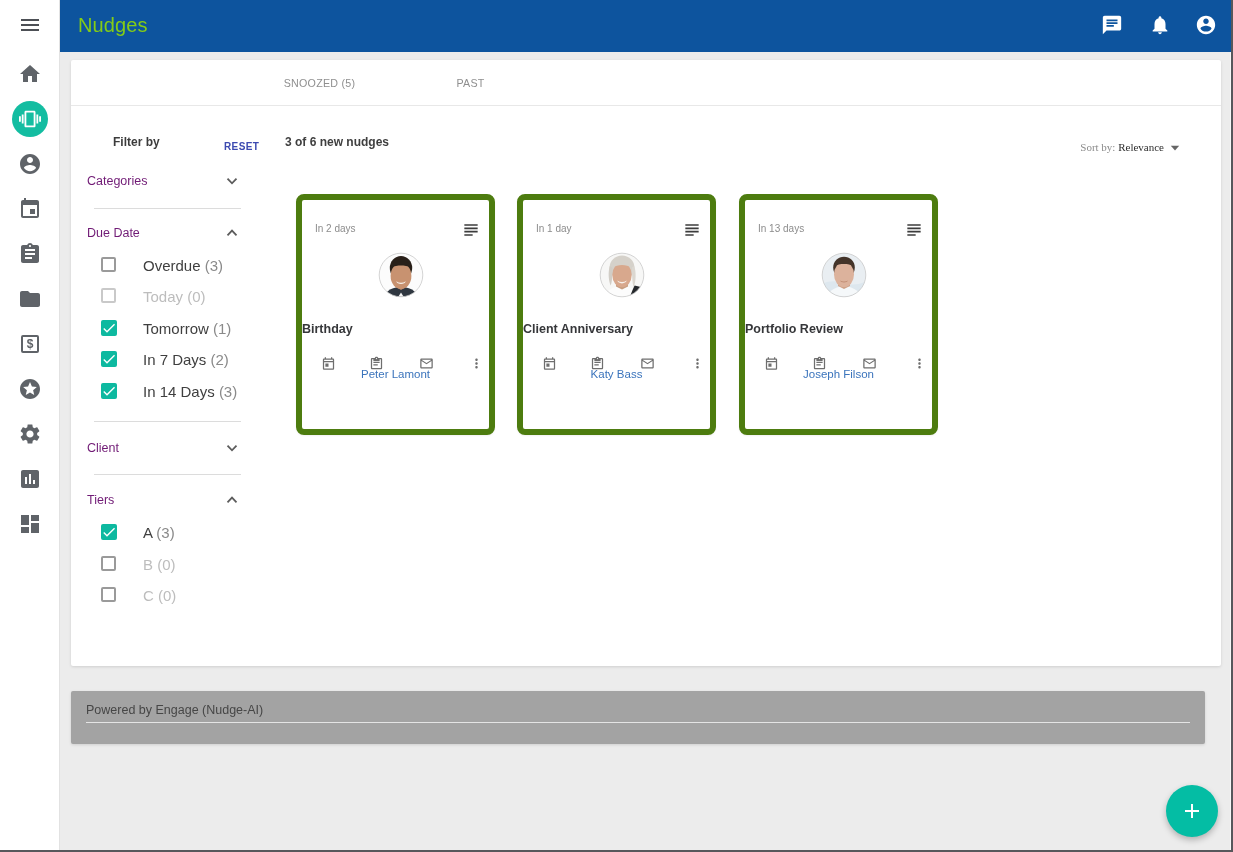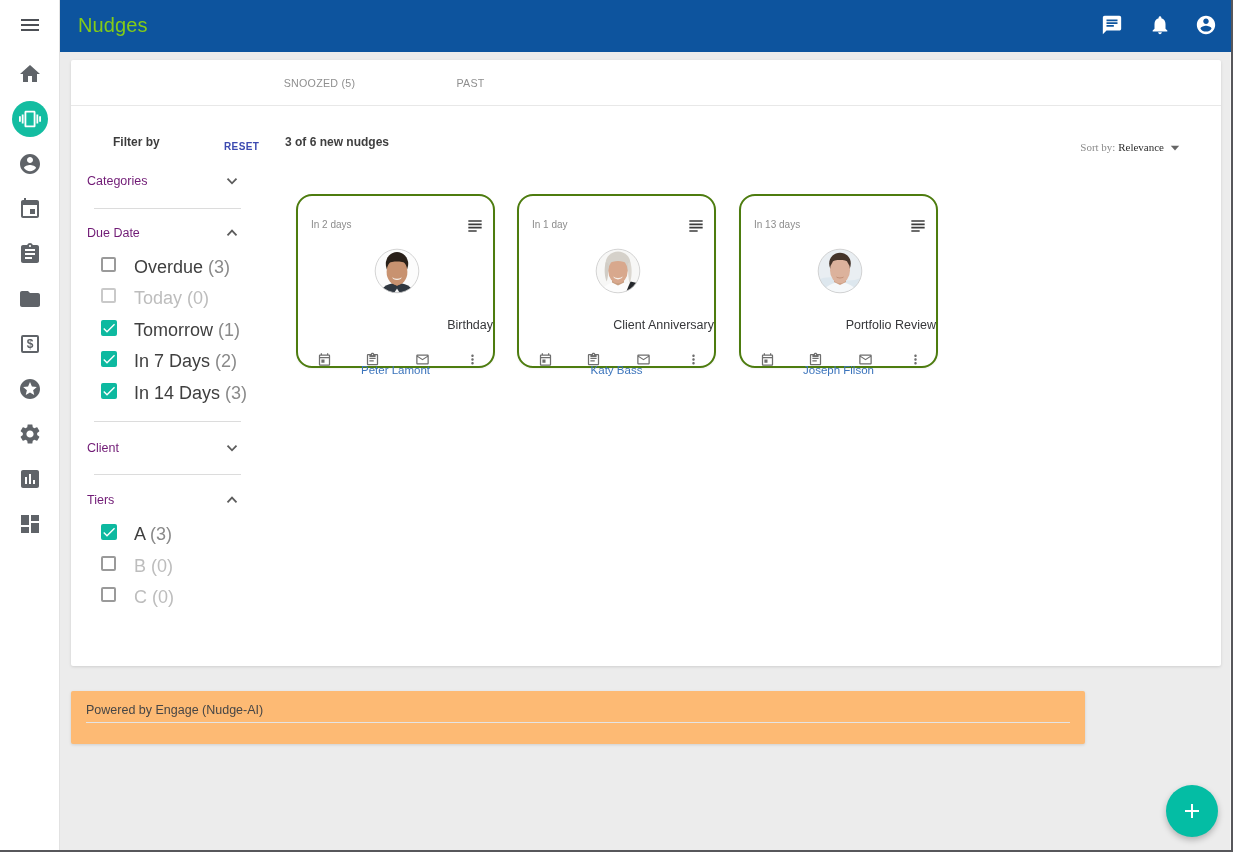--- a/index.html
+++ b/index.html
@@ -3,47 +3,47 @@
 <meta charset="utf-8">
 <style>
 * { margin:0; padding:0; box-sizing:border-box; }
 html,body { width:1233px; height:852px; overflow:hidden; }
 body { font-family:"Liberation Sans", sans-serif; background:#ececec; position:relative; }
 .sidebar { position:absolute; left:0; top:0; width:60px; height:852px; background:#fff; border-right:1px solid #e2e2e2; z-index:5; }
 .appbar { position:absolute; left:60px; top:0; width:1173px; height:52px; background:#0d549e; z-index:4; }
 .appbar .title { position:absolute; left:18px; top:14px; color:#84cc16; font-size:20px; font-weight:normal; letter-spacing:0.1px; }
 .abicon { position:absolute; top:14px; width:22px; height:22px; }
 .maincard { position:absolute; left:71px; top:60px; width:1150px; height:606px; background:#fff; border-radius:2px; box-shadow:0 1px 3px rgba(0,0,0,0.12); }
-.footer { position:absolute; left:71px; top:691px; width:1014px; height:53px; background:#fdba74; border-radius:2px; box-shadow:0 1px 3px rgba(0,0,0,0.12); }
+.footer { position:absolute; left:71px; top:691px; width:1134px; height:53px; background:#a3a3a3; border-radius:2px; box-shadow:0 1px 3px rgba(0,0,0,0.12); }
 .footer .txt { position:absolute; left:15px; top:12px; font-size:12.5px; color:#464646; }
 .footer .line { position:absolute; left:15px; right:15px; top:31px; border-top:1px solid #e4e4e4; }
 .tabbar { position:absolute; left:0; top:0; width:100%; height:46px; border-bottom:1px solid #e8e8e8; }
 .tab { position:absolute; top:0; width:151px; height:46px; text-align:center; line-height:46px; font-size:10.7px; letter-spacing:0.25px; color:#8f8f8f; }
 .tab.active { color:#3d3d3d; font-weight:bold; font-size:10.5px; letter-spacing:0.2px; border-bottom:3px solid #00ab8e; }
 .sideicon { position:absolute; left:18px; width:24px; height:24px; }
 
 .fhead { position:absolute; font-size:12px; font-weight:bold; color:#3c3c3c;margin-left:20px; }
 .reset { position:absolute; font-size:10px; color:#3c4ab0; font-weight:bold; letter-spacing:0.4px; }
 .fsec { position:absolute; font-size:12.5px; color:#701a75; }
 .fdiv { position:absolute; left:23px; width:147px; border-top:1px solid #dcdcdc; }
 .chev { position:absolute; width:12px; height:8px; }
 .cbrow { position:absolute; left:30px; height:16px; }
 .cbox { position:absolute; left:0; top:0; width:15px; height:15px; border:2px solid #9a9a9a; border-radius:2px; }
 .cbox.dis { border-color:#c9c9c9; }
 .cbox.chk { border:none; width:16px; height:16px; background:#0db9a0; border-radius:2px; }
-.cblab { position:absolute; left:33px; top:0px; font-size:18px; color:#3f3f3f; white-space:nowrap; }
+.cblab { position:absolute; left:42px; top:0px; font-size:15px; color:#3f3f3f; white-space:nowrap; }
 .cblab .cnt { color:#8a8a8a; }
 .cblab.dis { color:#bdbdbd; }
 .cblab.dis .cnt { color:#bdbdbd; }
 
-.card { position:absolute; top:194px; width:199px; height:174px; background:#fff; border:2px solid #4d7c0f; border-radius:16px; box-shadow:0 1px 2px rgba(0,0,0,0.06); }
+.card { position:absolute; top:194px; width:199px; height:241px; background:#fff; border:6px solid #4d7c0f; border-radius:8px; box-shadow:0 1px 2px rgba(0,0,0,0.06); }
 .card .due { position:absolute; left:13px; top:23px; font-size:10px; color:#8c8c8c; }
 .card .notes { position:absolute; right:8px; top:20px; width:20px; height:20px; }
 .card .nm { position:absolute; left:0; width:100%; top:121px; text-align:center; font-size:11.5px; color:#3b74bc;margin-top:47px; }
-.card .ti { position:absolute; left:0; width:100%; top:122px; text-align:right; font-size:12.5px; font-weight:normal; color:#36373a; }
+.card .ti { position:absolute; left:0; width:100%; top:122px; text-align:left; font-size:12.5px; font-weight:bold; color:#36373a; }
 .card .bic { position:absolute; width:15px; height:15px; top:156px; }
 .fab { position:absolute; left:1166px; top:785px; width:52px; height:52px; border-radius:50%; background:#04bda4; box-shadow:0 3px 6px rgba(0,0,0,0.25); z-index:6; }
 .edge-r { position:absolute; right:0; top:0; width:2px; height:852px; background:#57575b; z-index:10; }
 .edge-w { position:absolute; right:2px; top:52px; width:1px; height:800px; background:#f7f7f7; z-index:10; }
 .edge-b { position:absolute; left:0; bottom:0; width:1233px; height:2px; background:#57575b; z-index:10; }
 svg { display:block; }
 .icn { fill:#5f6368; }
 </style>
 </head>
 <body>

